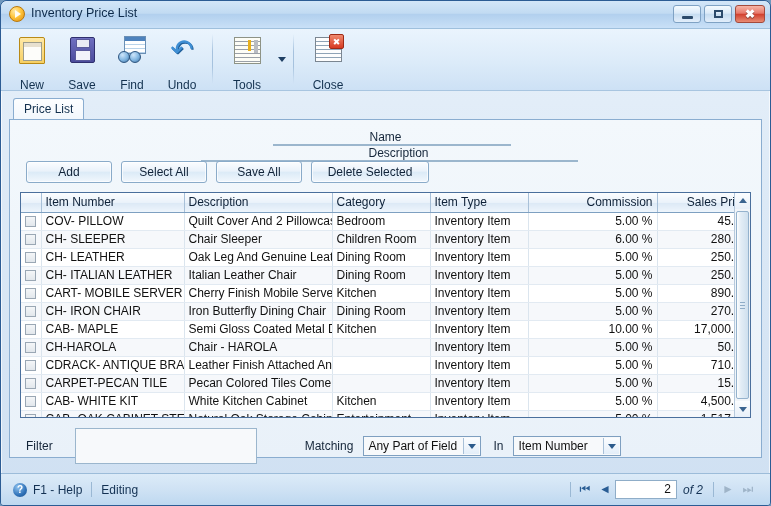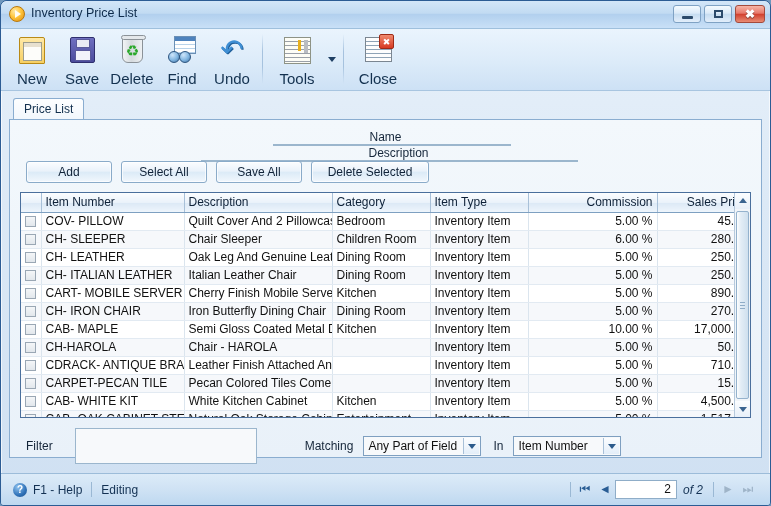--- a/index.html
+++ b/index.html
@@ -92,21 +92,21 @@
     display: flex; flex-direction: column; align-items: center;
     padding-top: 2px;
     cursor: default;
   }
   .tb-item.wide { width: 58px; }
   .tb-icon {
     width: 34px; height: 34px;
     position: relative;
   }
   .tb-label {
-    margin-top: 2px; font-size: 15px; color: #13314f;
+    margin-top: 10px; font-size: 12px; color: #13314f;
   }
   .tb-sep {
     width: 1px; height: 50px; margin: 2px 5px 0 5px;
     background: linear-gradient(to bottom, rgba(160,190,220,0) 0%, #a6c2de 35%, #a6c2de 65%, rgba(160,190,220,0) 100%);
   }
   .tb-caret {
     width: 12px; height: 50px; display: flex; align-items: center; justify-content: center;
     padding-top: 4px; box-sizing: border-box;
   }
   .tb-caret i {
@@ -405,26 +405,20 @@
       <div class="tb-icon">
           <span class="ic-new"></span>
         </div>
       <div class="tb-label">New</div>
     </div>
     <div class="tb-item">
       <div class="tb-icon">
           <span class="ic-save"></span>
         </div>
       <div class="tb-label">Save</div>
-    </div>
-    <div class="tb-item">
-      <div class="tb-icon">
-          <span class="ic-del"></span>
-        </div>
-      <div class="tb-label">Delete</div>
     </div>
     <div class="tb-item">
       <div class="tb-icon">
         <span class="ic-find">
             <span class="grid"></span>
             <span class="b1"></span>
             <span class="b2"></span>
           </span>
       </div>
       <div class="tb-label">Find</div>

